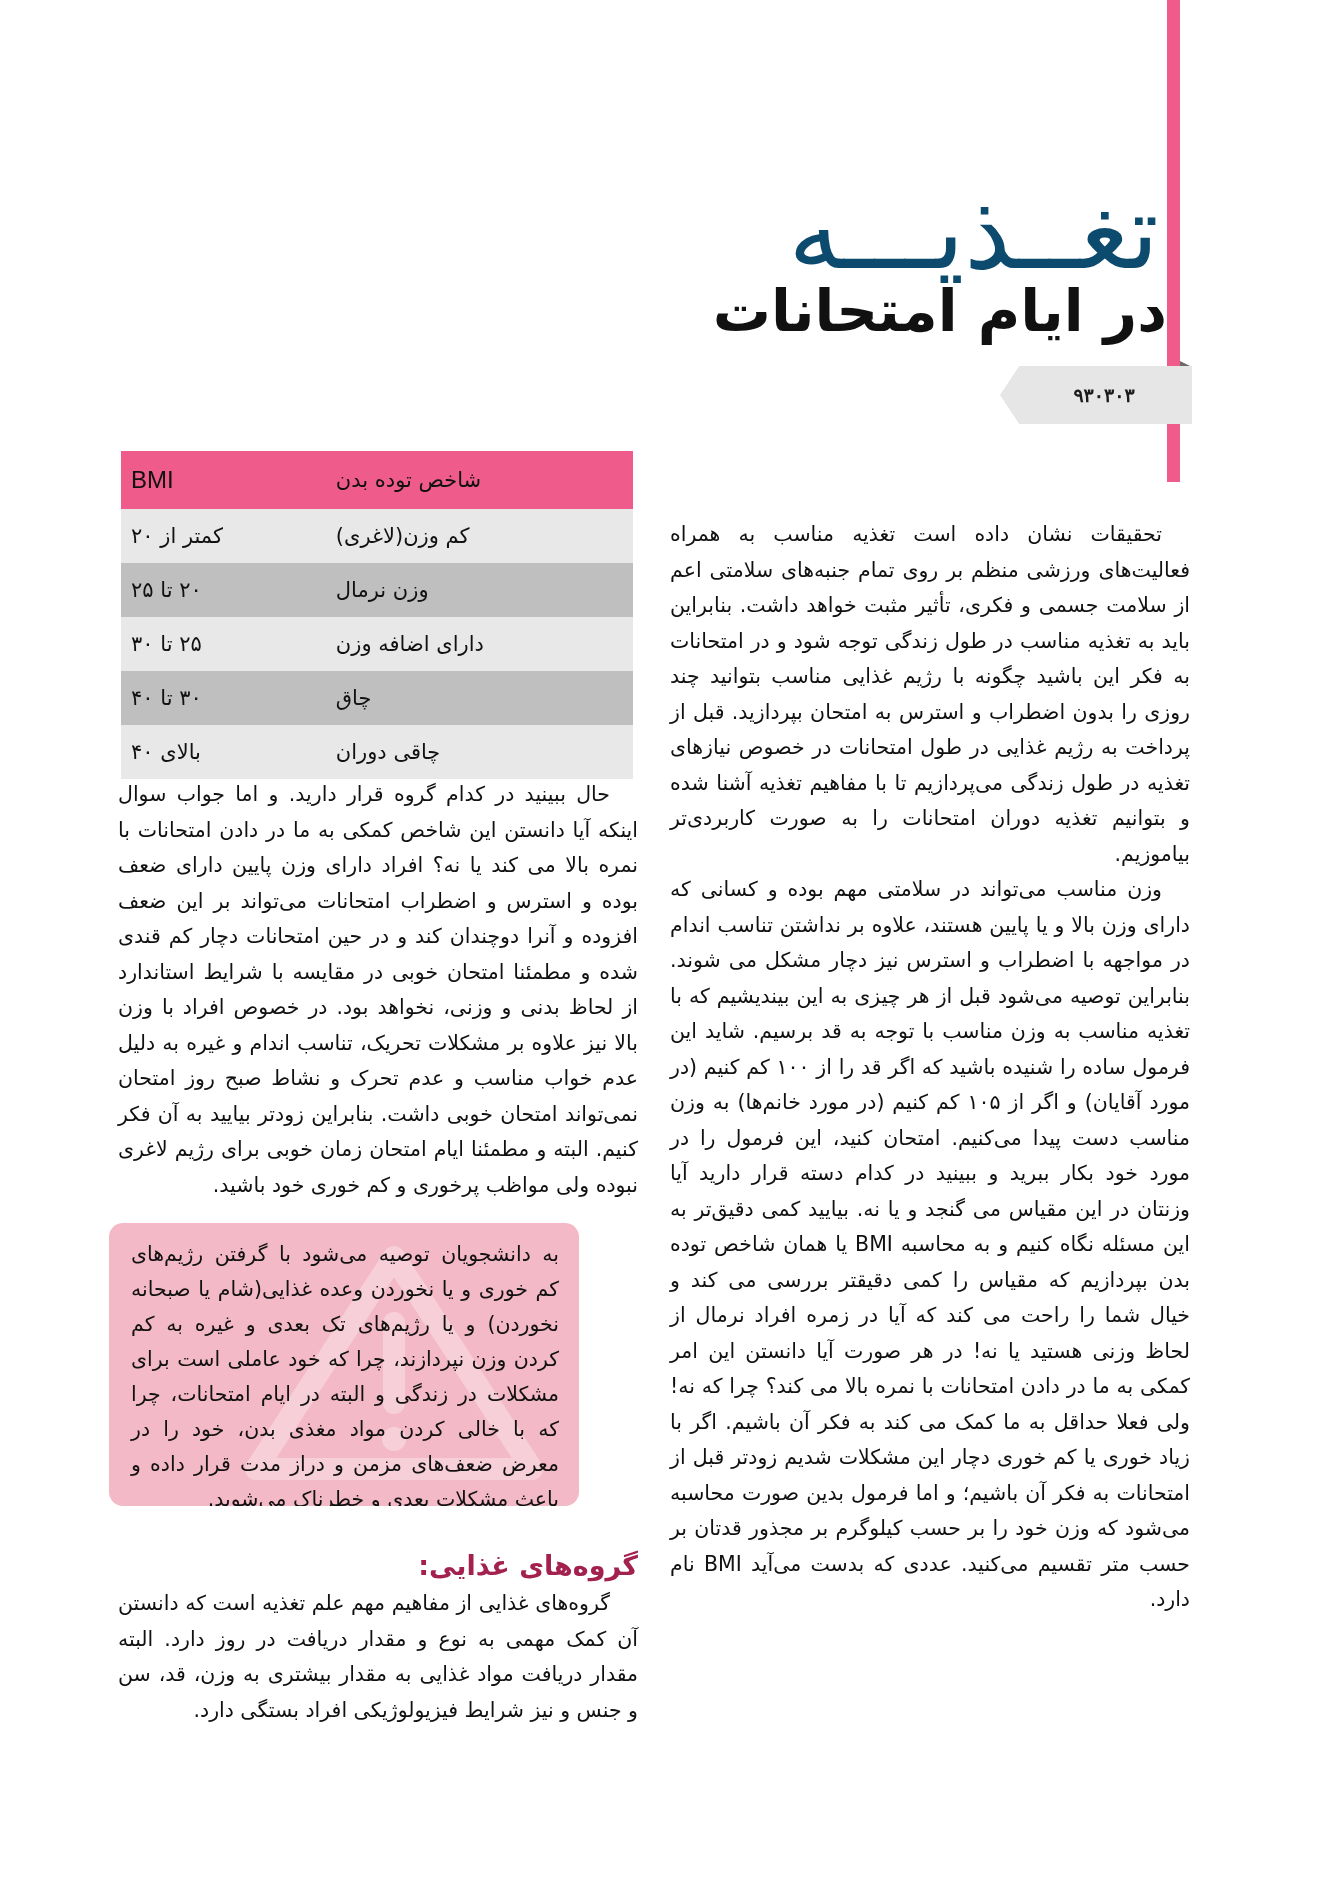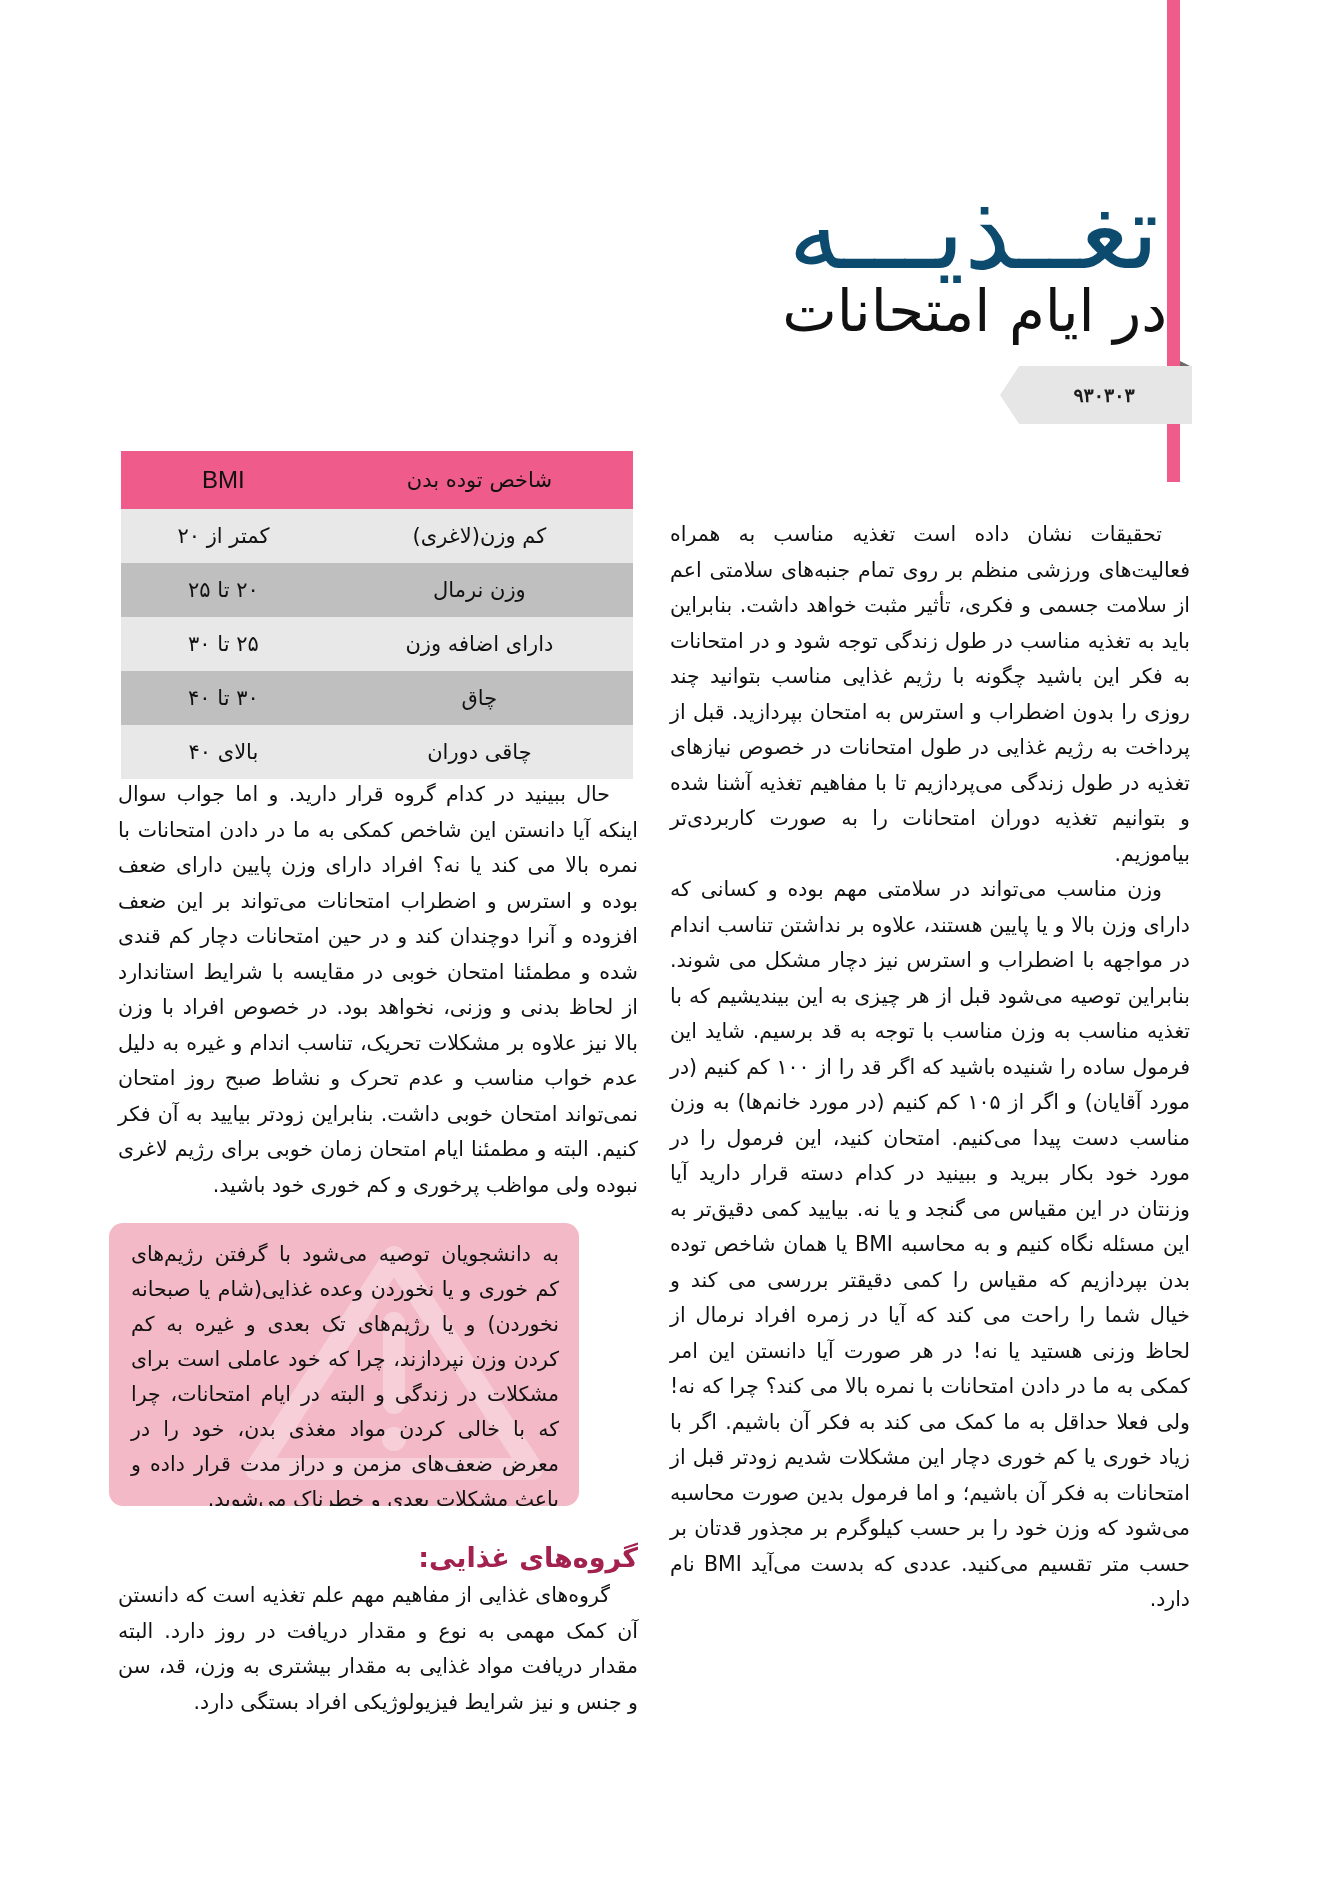--- a/index.html
+++ b/index.html
@@ -31,21 +31,21 @@
       font-weight: normal;
       color: #0c4a6e;
       line-height: 1;
       letter-spacing: 0;
       white-space: nowrap;
     }
     .title-sub {
       position: absolute;
       right: 172px; top: 282px;
       font-size: 58px;
-      font-weight: normal;
+      font-weight: bold;
       color: #111111;
       line-height: 1;
       white-space: nowrap;
     }
 
     
     .date-tab {
       position: absolute;
       left: 1000px; top: 366px;
       width: 192px; height: 58px;
@@ -74,21 +74,21 @@
     .bmi-table {
       position: absolute;
       left: 121px; top: 451px;
       width: 512px;
       border-collapse: collapse;
       font-size: 21px;
       table-layout: fixed;
     }
     .bmi-table th, .bmi-table td {
       height: 52px;
-      text-align: center;
+      text-align: left;
       vertical-align: middle;
       font-weight: normal;
       padding: 15px 10px;
     }
     .bmi-table thead th { background: #ef5b8a; height: 51px; color: #111; }
     .bmi-table tbody tr:nth-child(odd) td { background: #e8e8e8; }
     .bmi-table tbody tr:nth-child(even) td { background: #bfbfbf; }
     .bmi-table .col-cat { width: 60%; }
     .bmi-table .col-bmi { width: 40%; }
     .bmi-table .latin { font-family: "Liberation Sans", sans-serif; font-size: 24px; }
@@ -107,21 +107,21 @@
     .col-left-b { left: 118px; width: 520px; top: 1538px; }
 
     .section-heading {
       color: #a3214f;
       font-weight: bold;
       font-size: 27px;
       line-height: 40px;
       text-indent: 0 !important;
       margin-top: 22px;
     }
-    .col-left-b .section-heading { margin-top: 0; }
+    .col-left-b .section-heading { margin-top: 8px; }
 
     
     .callout {
       position: absolute;
       left: 109px; top: 1223px;
       width: 470px; height: 283px;
       background: #f4b9c7;
       border-radius: 14px;
       padding: 14px 20px 0 22px;
       overflow: hidden;

